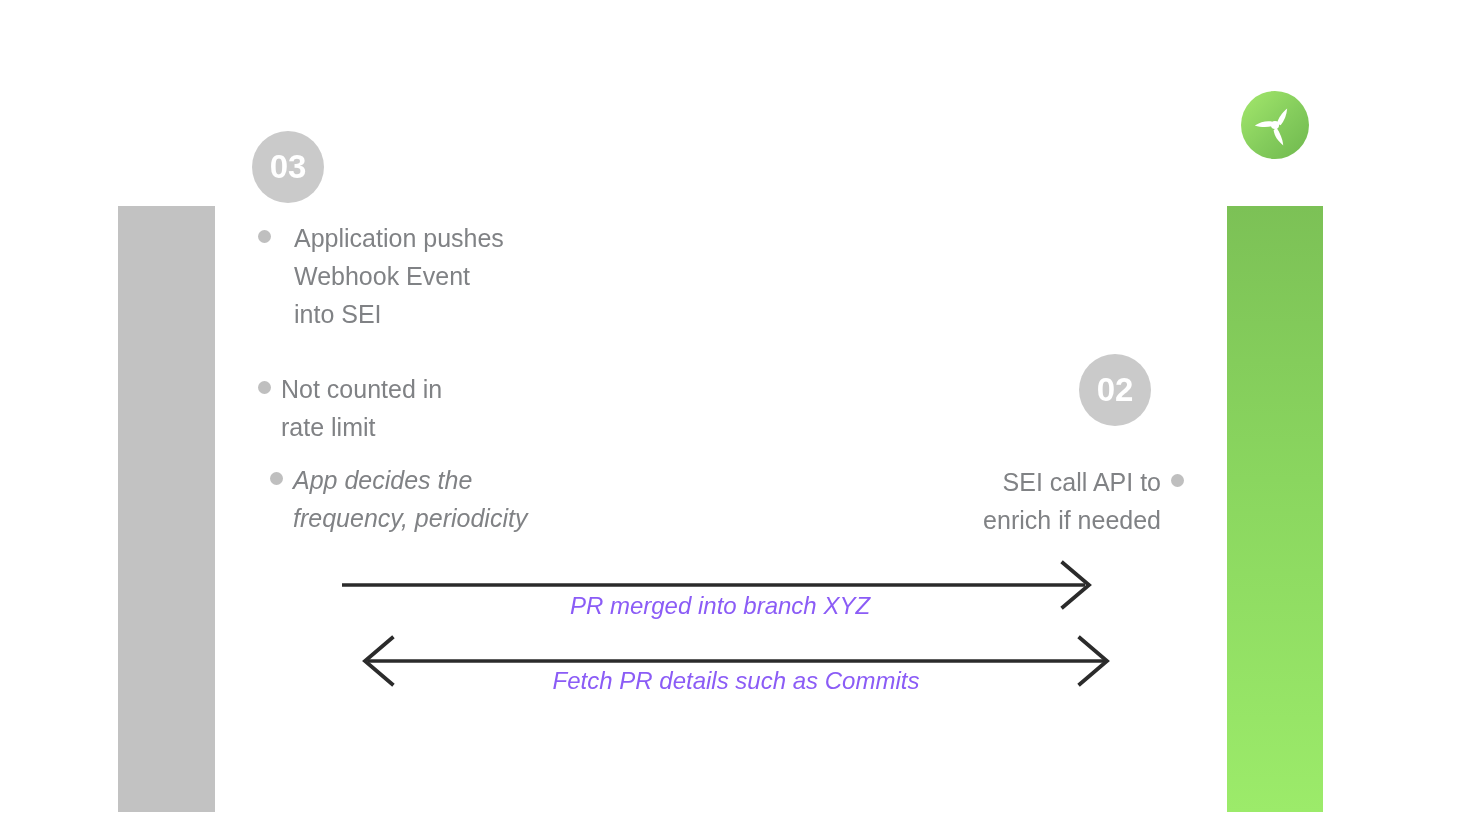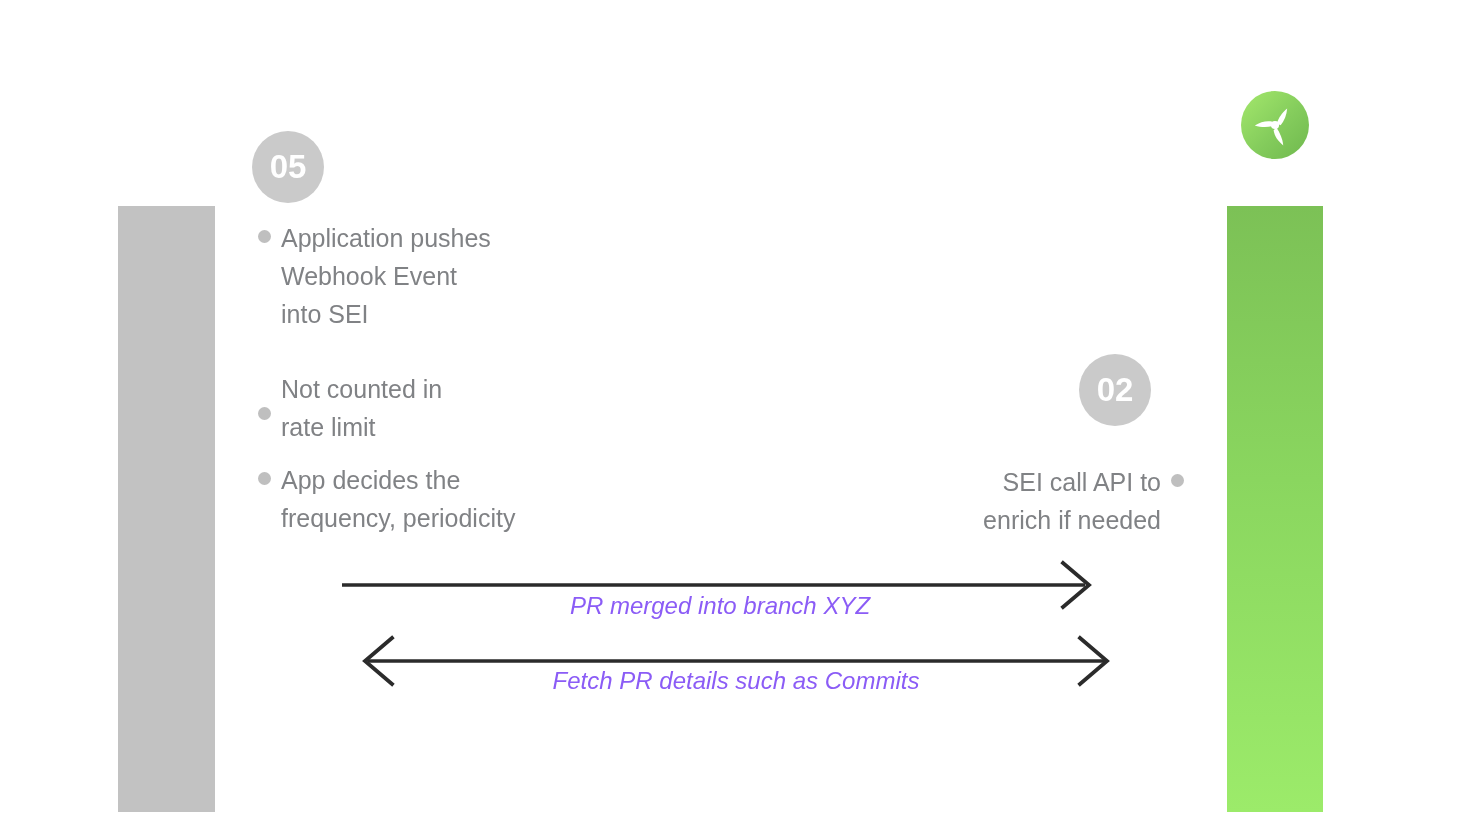--- a/index.html
+++ b/index.html
@@ -97,23 +97,23 @@
     line-height: 38px;
     color: #808285;
     white-space: pre-line;
   }
   .bullet-row.right .bullet-text {
     order: 1;
     text-align: right;
     margin-left: 29px;
   }
 
-  #bullet-a { left: 258px; top: 219px; }
-  #bullet-b { left: 258px; top: 370px; align-items: center; }
-  #bullet-c { left: 258px; top: 461px; }
+  #bullet-a { left: 258px; top: 219px; gap: 13px; }
+  #bullet-b { left: 258px; top: 370px; }
+  #bullet-c { left: 270px; top: 461px; font-style: italic; }
   #bullet-d { left: 900px; top: 463px; width: 284px; }
 
   
   .arrow-group { position: absolute; }
   #arrow-1 { left: 340px; top: 560px; width: 760px; height: 75px; }
   #arrow-2 { left: 356px; top: 635px; width: 760px; height: 78px; }
 
   .arrow-svg { display: block; }
 
   .arrow-caption {
@@ -147,21 +147,21 @@
       <circle cx="35" cy="35" r="34" fill="url(#logoGrad)"></circle>
       <g fill="#ffffff">
         <path d="M36.8 33.6 C38.4 27.8 42.2 22.3 47.2 18.4 C46.6 25.0 44.3 31.0 40.6 35.2 Z"></path>
         <path d="M33.4 36.0 C27.3 37.5 20.6 37.4 14.8 35.5 C20.4 31.9 26.7 30.4 32.2 31.6 Z"></path>
         <path d="M36.4 37.6 C39.9 42.7 42.6 48.9 43.3 55.4 C38.0 51.4 34.4 45.9 33.6 40.3 Z"></path>
         <circle cx="35" cy="35" r="4.1"></circle>
       </g>
     </svg>
   </div>
 
-  <div class="step-badge" id="badge-01">05</div>
+  <div class="step-badge" id="badge-01">03</div>
   <div class="step-badge" id="badge-02">02</div>
 
   <div class="bullet-row left" id="bullet-a">
     <span class="bullet-dot"></span>
     <span class="bullet-text">Application pushes
 Webhook Event
 into SEI</span>
   </div>
 
   <div class="bullet-row left" id="bullet-b">

